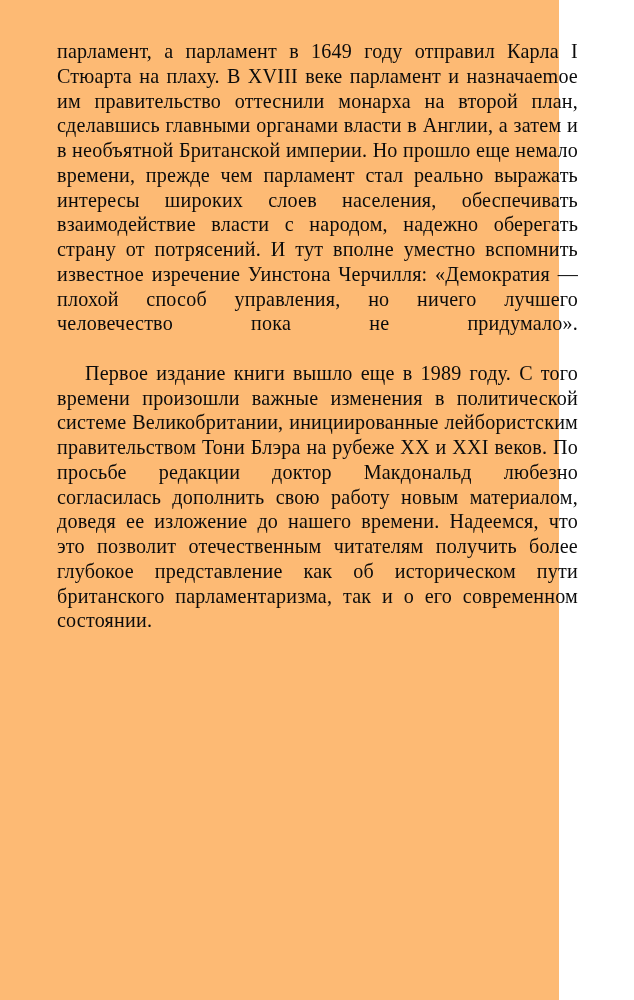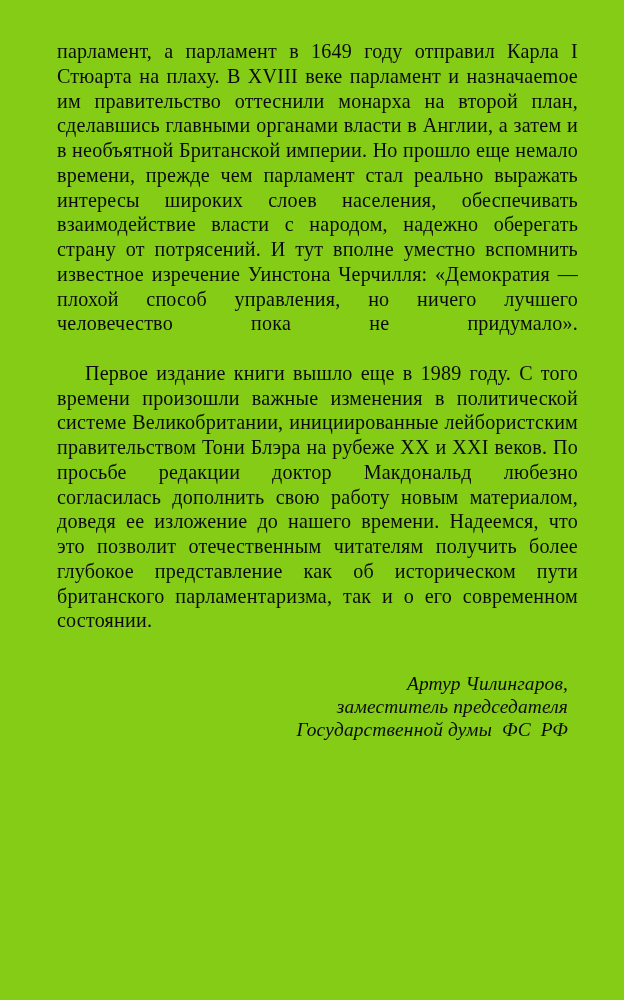--- a/index.html
+++ b/index.html
@@ -12,23 +12,23 @@
     width: 634px;
     height: 1000px;
     overflow: hidden;
     font-family: "Liberation Serif", "DejaVu Serif", serif;
     color: #0b0b0b;
     -webkit-font-smoothing: antialiased;
   }
 
   .page {
     position: relative;
-    width: 624px;
+    width: 559px;
     height: 1000px;
-    background: #84cc16;
+    background: #fdba74;
     box-sizing: border-box;
   }
 
   .text-block {
     position: absolute;
     left: 57px;
     top: 39px;
     width: 521px;
   }
 
@@ -76,19 +76,14 @@
 </head>
 <body>
 
 <div class="page">
 
   <div class="text-block">
     <p class="para">парламент, а парламент в 1649 году отправил Карла I Стюарта на плаху. В XVIII веке парламент и назначае­mое им правительство оттеснили монарха на второй план, сделавшись главными органами власти в Англии, а затем и в необъятной Британской империи. Но про­шло еще немало времени, прежде чем парламент стал реально выражать интересы широких слоев населе­ния, обеспечивать взаимодействие власти с народом, надежно оберегать страну от потрясений. И тут вполне уместно вспомнить известное изречение Уинстона Черчилля: «Демократия — плохой способ управления, но ничего лучшего человечество пока не придумало».</p>
     <p class="para indent">Первое издание книги вышло еще в 1989 году. С того времени произошли важные изменения в политиче­ской системе Великобритании, инициированные лей­бористским правительством Тони Блэра на рубеже XX и XXI веков. По просьбе редакции доктор Макдо­нальд любезно согласилась дополнить свою работу но­вым материалом, доведя ее изложение до нашего вре­мени. Надеемся, что это позволит отечественным читателям получить более глубокое представление как об историческом пути британского парламентаризма, так и о его современном состоянии.</p>
   </div>
 
-  <div class="signature">
-    <span class="sig-line">Артур Чилингаров,</span>
-    <span class="sig-line">заместитель председателя</span>
-    <span class="sig-line">Государственной думы  ФС  РФ</span>
-  </div>
 
 </div>
 
 </body></html>

